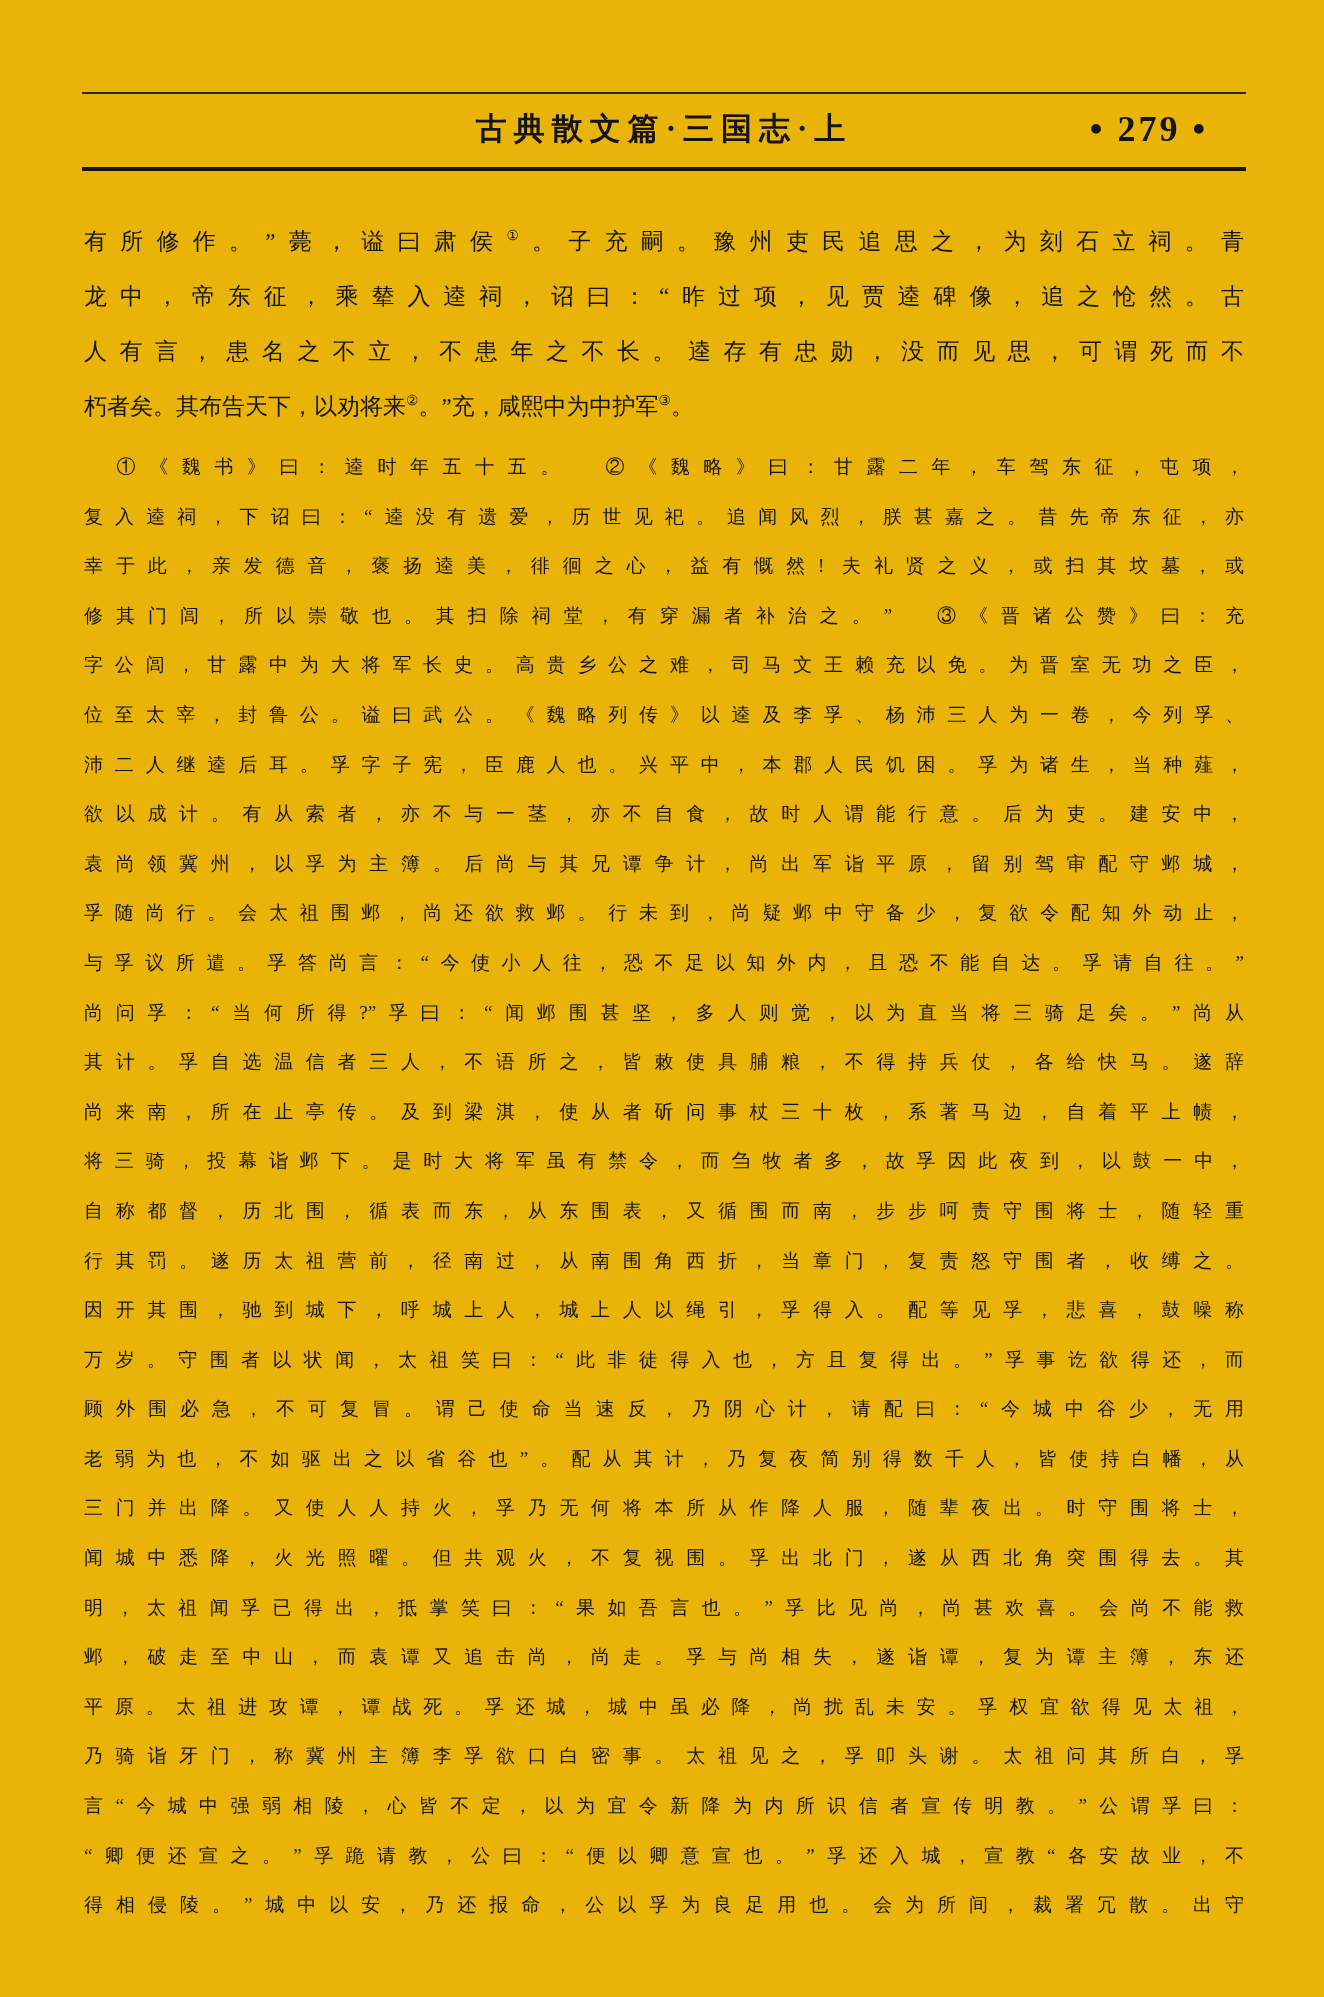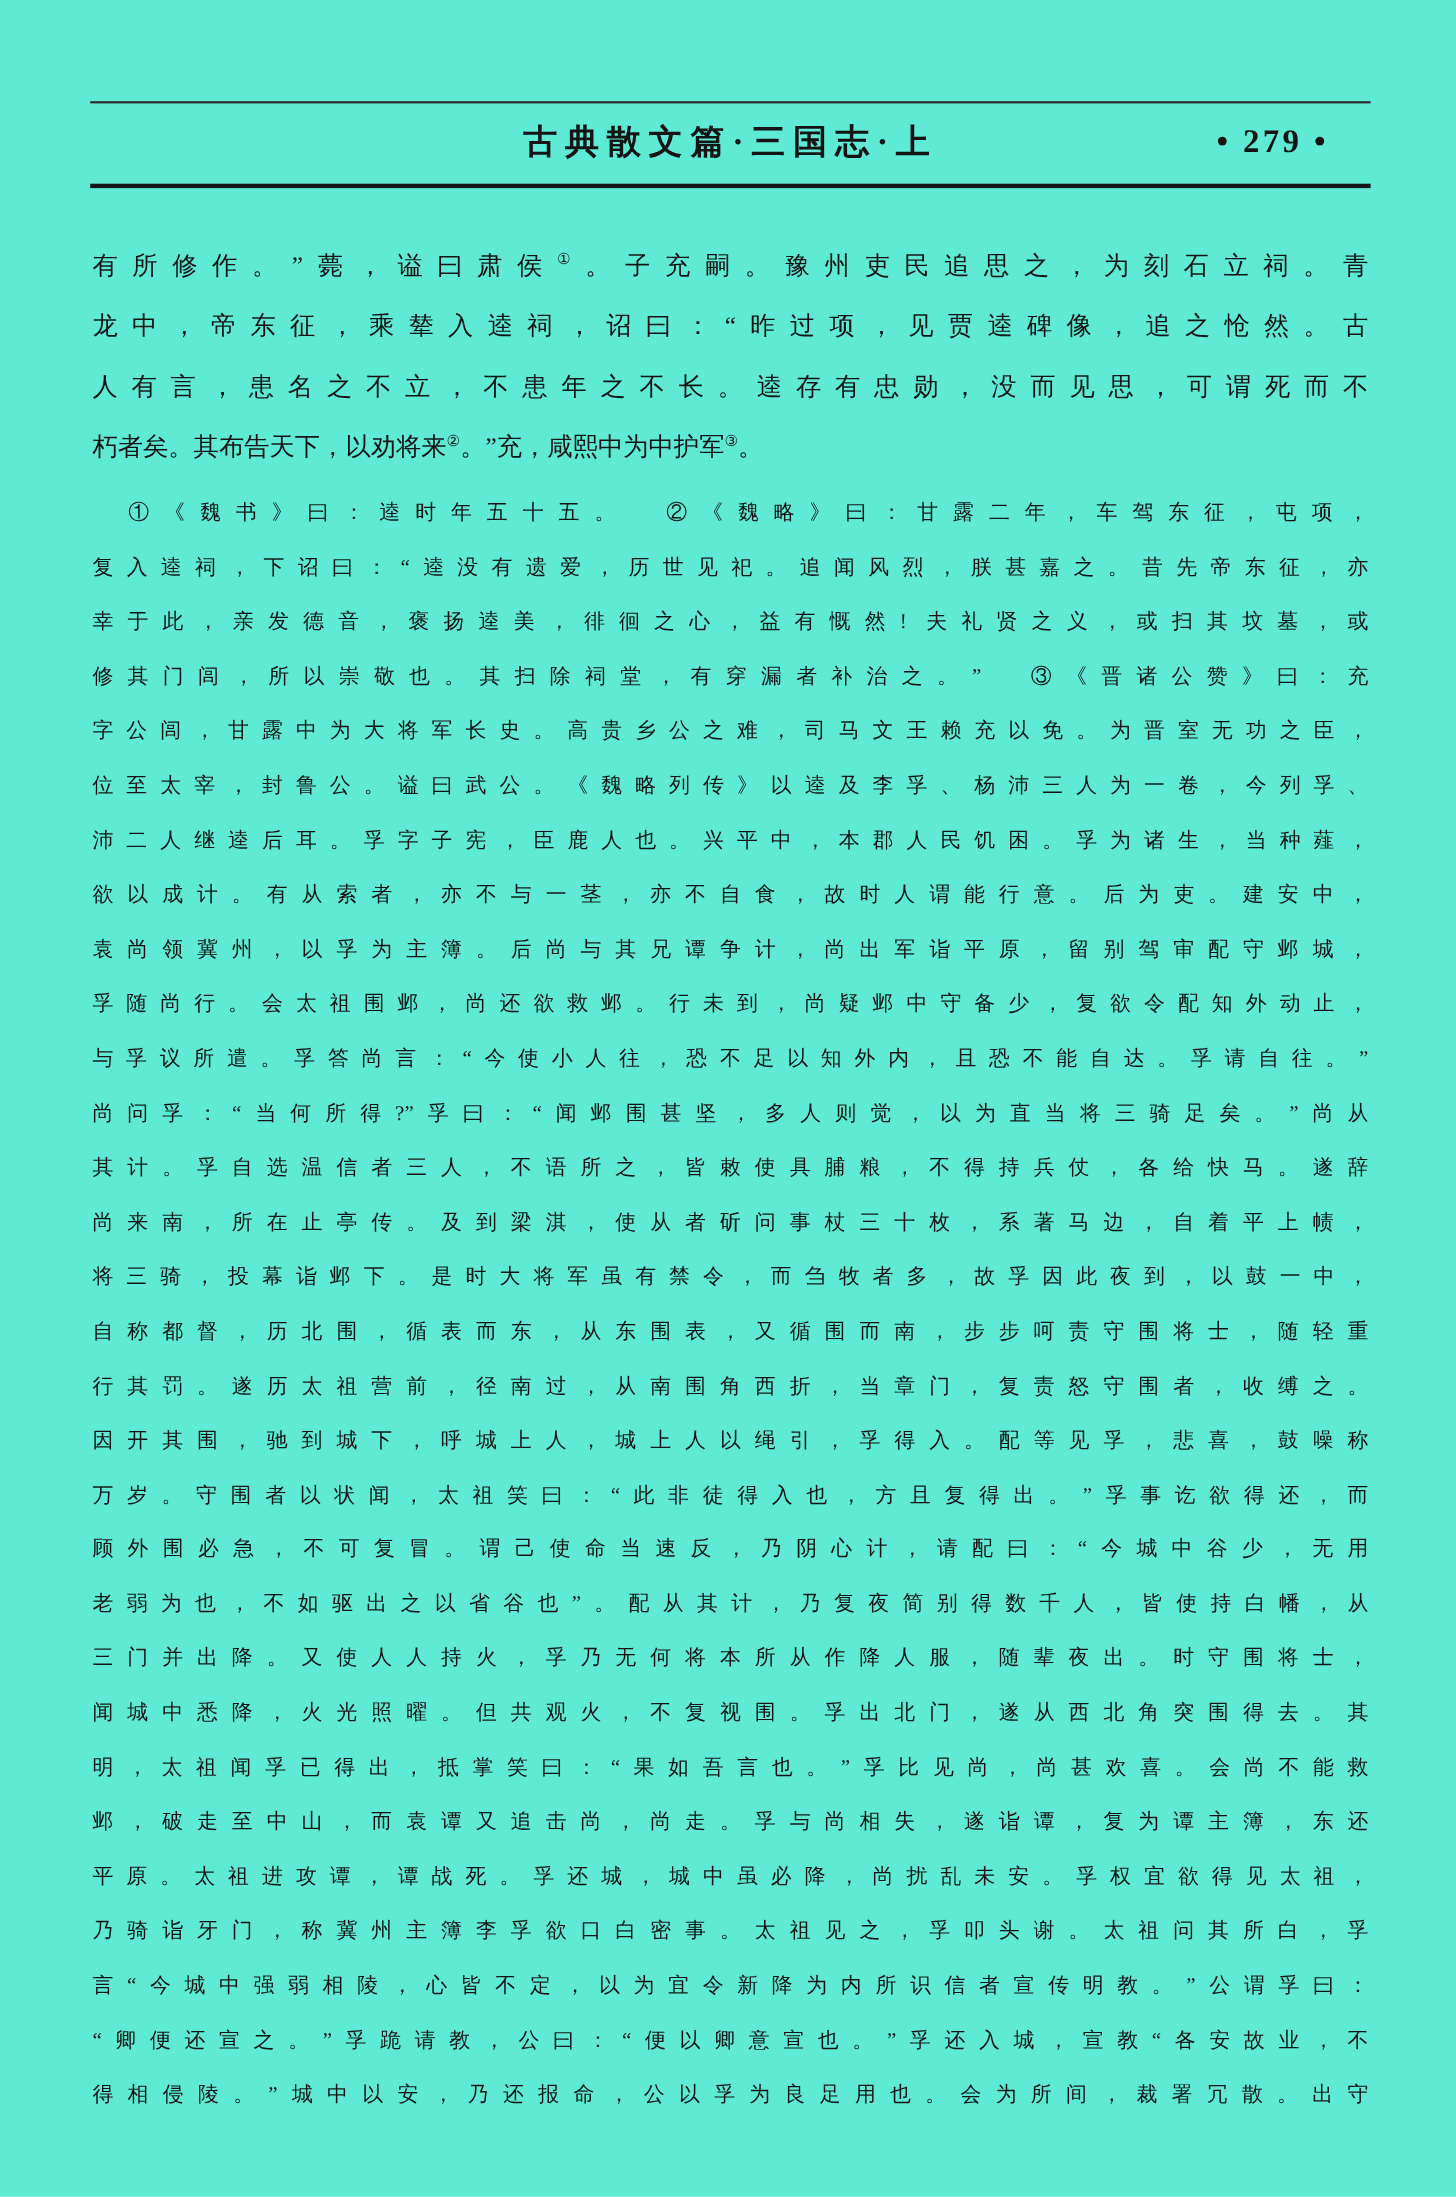--- a/index.html
+++ b/index.html
@@ -2,21 +2,21 @@
 <html><head>
 <meta charset="utf-8">
 <title>古典散文篇·三国志·上 · 279</title>
 <style>
   html, body { margin: 0; padding: 0; background: #e8e8e8; }
   .page {
     position: relative;
     width: 1324px;
     height: 1997px;
     margin: 0 auto;
-    background: #5eead4;
+    background: #eab308;
     font-family: "Liberation Serif", "DejaVu Serif", serif;
     color: #141414;
     overflow: hidden;
   }
   .rule-thin {
     position: absolute;
     left: 82px; right: 78px; top: 92px;
     height: 2px;
     background: #2b2b2b;
   }
@@ -38,21 +38,21 @@
     font-size: 31px;
     font-weight: bold;
     letter-spacing: 7px;
     white-space: nowrap;
   }
   .page-number {
     position: absolute;
     right: 38px;
     top: 50%;
     transform: translateY(-50%);
-    font-size: 30px;
+    font-size: 36px;
     font-weight: bold;
     letter-spacing: 3px;
     white-space: nowrap;
   }
   .main-text {
     position: absolute;
     left: 84px;
     width: 1160px;
     top: 214px;
     font-size: 23px;

